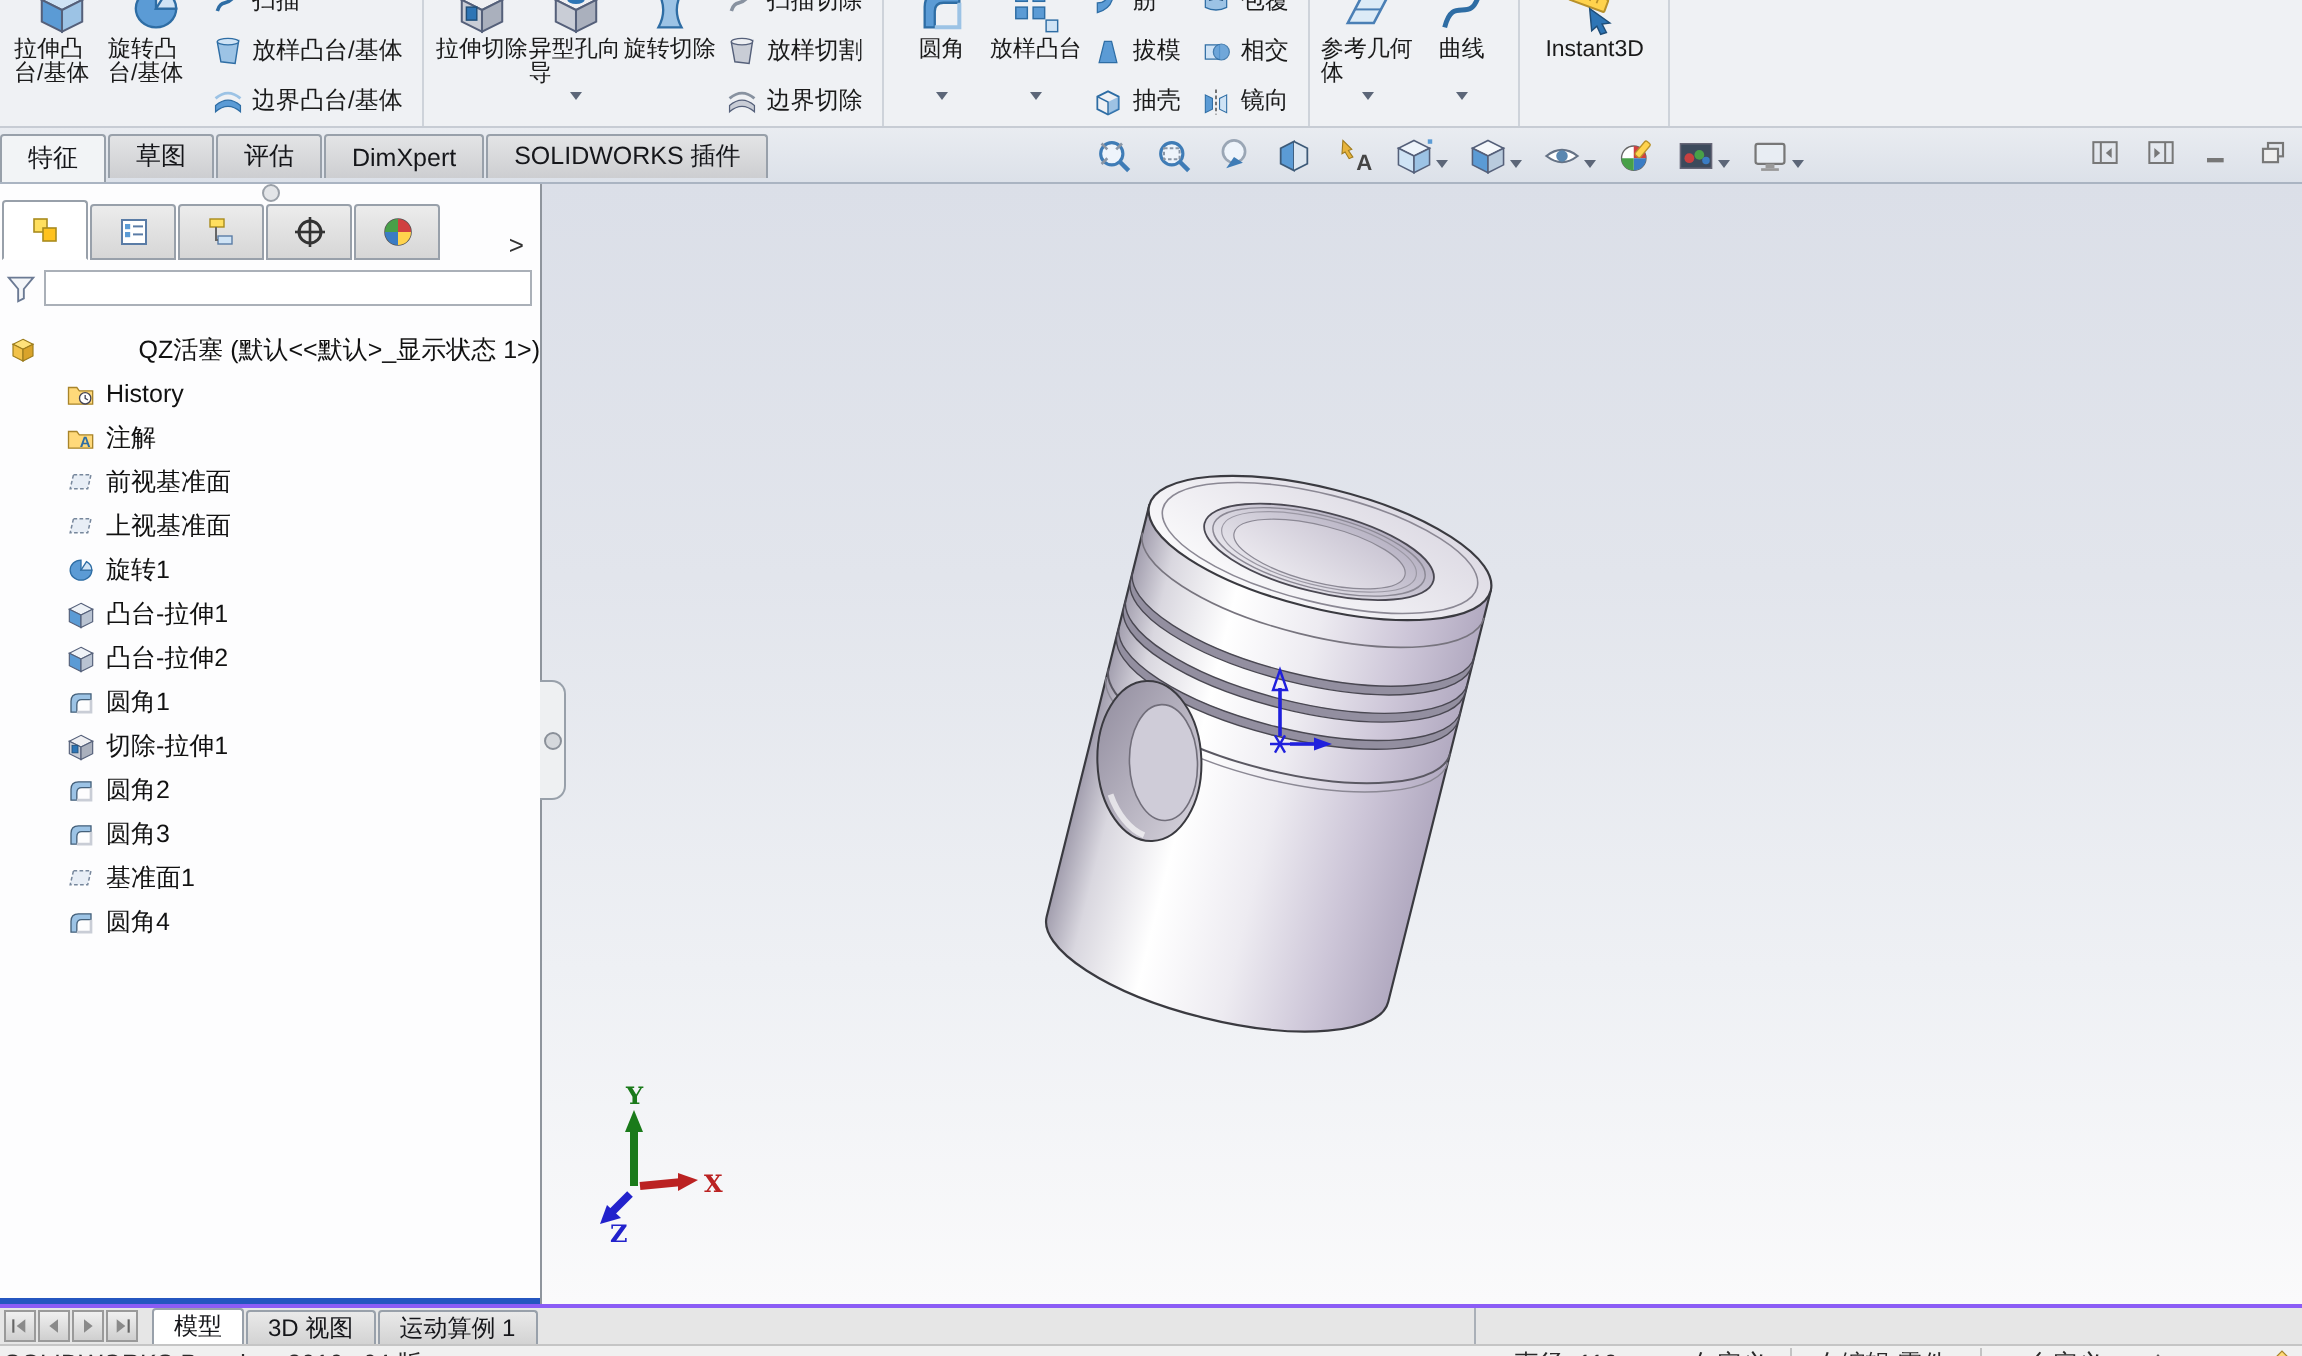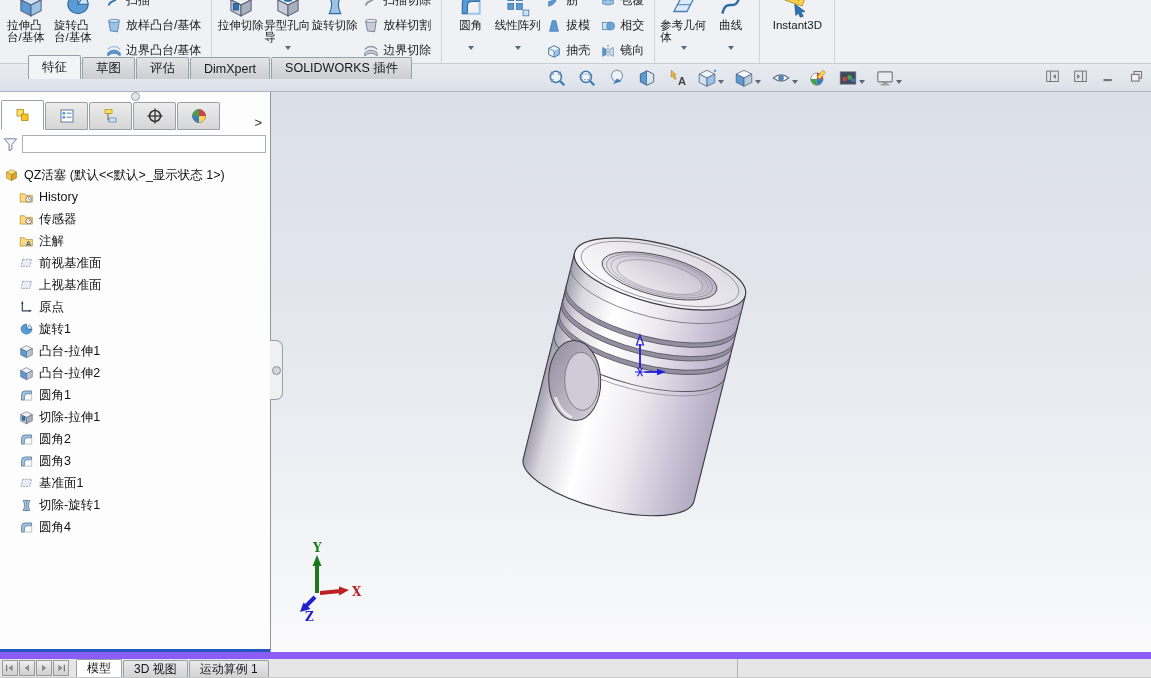--- a/index.html
+++ b/index.html
@@ -15,49 +15,49 @@
   .rgroup{display:flex;align-items:flex-start;padding:0 5px;border-right:1px solid #ced3da;}
   .rbig{width:47px;display:flex;flex-direction:column;align-items:center;cursor:default;}
   .rbig.wide{width:64px;}
   .rbig .bicon{height:30px;display:flex;align-items:flex-end;justify-content:center;}
   .rbig .blabel{font-size:11.5px;line-height:12px;word-break:break-all;margin-top:1px;min-height:24px;color:#1a1a1a;}
   .rcol{display:flex;flex-direction:column;}
   .rsmall{height:25px;display:flex;align-items:center;gap:4px;padding:0 5px;font-size:12px;color:#1a1a1a;white-space:nowrap;}
   .drop-arrow{width:0;height:0;border-left:3.5px solid transparent;border-right:3.5px solid transparent;border-top:4px solid #5c6678;margin-top:3px;}
   
   .tabstrip{height:27px;position:relative;background:linear-gradient(#e9ecf1,#dce1e9);border-bottom:1px solid #aab4c2;}
-  .ctabs{position:absolute;left:0;bottom:12px;display:flex;align-items:flex-end;margin-left:28px;}
+  .ctabs{position:absolute;left:0;bottom:0;display:flex;align-items:flex-start;}
   .ctab{height:21px;padding:0 13px;font-size:12.5px;display:flex;align-items:center;border:1px solid #98a0aa;border-bottom:none;background:linear-gradient(#e3e4e6,#cdced1);margin-right:1px;border-radius:2px 2px 0 0;color:#15161a;cursor:default;}
   .ctab.active{background:#f2f4f6;height:23px;}
   .headsup{position:absolute;left:545px;top:2px;display:flex;align-items:center;}
   .hbtn{height:24px;display:flex;align-items:center;justify-content:center;padding:0 2px;cursor:default;}
   .hgap{width:6px;}
   .winctl{position:absolute;right:6px;top:4px;display:flex;gap:10px;align-items:center;}
   .wbtn{width:18px;height:17px;display:flex;align-items:center;justify-content:center;cursor:default;}
   
   .main{height:560px;display:flex;position:relative;}
   .left-panel{width:270px;border-right:1px solid #8f959d;background:#fdfdfe;display:flex;flex-direction:column;position:relative;}
   .split-dot-row{height:8px;display:flex;justify-content:center;align-items:center;}
   .split-dot{width:7px;height:7px;border-radius:50%;background:#e3e5e8;border:1px solid #9aa0a8;}
   .ptabs{height:30px;display:flex;align-items:flex-end;padding-left:1px;}
   .ptab{width:41px;height:26px;border:1px solid #98a0aa;background:linear-gradient(#ececec,#d6d6d6);display:flex;align-items:center;justify-content:center;margin-right:1px;border-radius:2px 2px 0 0;cursor:default;}
   .ptab.active{background:#ffffff;height:28px;border-bottom-color:#fff;}
   .ptab-more{margin-left:auto;margin-right:8px;font-size:13px;color:#333;cursor:default;}
   .filter-row{height:24px;display:flex;align-items:center;gap:3px;padding:2px 4px 2px 2px;}
   .filter-input{flex:1;height:16px;border:1px solid #aab0b8;background:#fff;font-size:11px;padding:0 3px;outline:none;}
   .tree{flex:1;overflow:hidden;padding-top:6px;font-size:12.5px;}
-  .trow{height:22px;display:flex;align-items:center;gap:5px;padding-left:19px;white-space:nowrap;cursor:default;}
-  .trow.root{padding-left:4px;}
+  .trow{height:22px;display:flex;align-items:center;gap:5px;padding-left:33px;white-space:nowrap;cursor:default;}
+  .trow.root{padding-left:4px;justify-content:space-between;}
   .rollback{height:3px;background:#2456c0;width:100%;margin-top:5px;}
   .collapse-tab{position:absolute;right:-13px;top:248px;width:12px;height:58px;background:#eef0f2;border:1px solid #98a0aa;border-left:none;border-radius:0 7px 7px 0;display:flex;align-items:center;justify-content:center;z-index:5;cursor:default;}
   .collapse-tab .dot{width:7px;height:7px;border-radius:50%;border:1px solid #8a9099;background:#d5d8dc;}
   .viewport{flex:1;position:relative;background:linear-gradient(180deg,#dbdfe8 0%,#e2e5ec 35%,#eef0f4 70%,#fafafb 100%);}
   .viewport svg{position:absolute;inset:0;}
   
-  .bottom-bar{height:18px;background:#e6e6e6;border-top:7px solid #8b5cf6;display:flex;align-items:flex-end;position:relative;}
+  .bottom-bar{height:18px;background:#e6e6e6;border-top:2px solid #8b5cf6;display:flex;align-items:flex-end;position:relative;}
   .navbtns{display:flex;gap:1px;padding:0 3px 1px 2px;align-items:center;}
   .nbtn{width:14px;height:14px;background:linear-gradient(#f0f0f0,#cfcfcf);border:1px solid #9a9a9a;display:flex;align-items:center;justify-content:center;cursor:default;}
   .btabs{display:flex;align-items:flex-end;margin-left:4px;}
   .btab{height:16px;padding:0 10px;font-size:12px;display:flex;align-items:center;background:linear-gradient(#e9e9e9,#d3d3d3);border:1px solid #98a0aa;border-bottom:none;border-radius:2px 2px 0 0;margin-right:1px;color:#15161a;cursor:default;}
   .btab.active{background:#ffffff;height:17px;}
   .bb-div{position:absolute;left:737px;top:0;width:1px;height:100%;background:#aab0b8;}
   
   .status-bar{height:10px;background:#f0f0f0;border-top:1px solid #c5c5c5;position:relative;overflow:hidden;font-size:12.5px;color:#2a2a2a;}
   .status-bar span{position:absolute;top:1px;white-space:nowrap;}
   .ssep{position:absolute;top:1px;width:1px;height:14px;background:#c3c3c3;}
@@ -213,21 +213,21 @@
                 <g fill="#5b9bd5" stroke="#2e6da4" stroke-width="0.5">
                   <rect x="2" y="2" width="4" height="4"></rect>
                   <rect x="8" y="2" width="4" height="4"></rect>
                   <rect x="2" y="8" width="4" height="4"></rect>
                   <rect x="8" y="8" width="4" height="4"></rect>
                   <rect x="12.5" y="12.5" width="4" height="4" fill="#cfe3f5"></rect>
                 </g>
               </svg>
             </span>
           </div>
-          <div class="blabel">线性阵列</div>
+          <div class="blabel">放样凸台</div>
           <div class="drop-arrow"></div>
         </div>
         <div class="rcol">
           <div class="rsmall">
             <span class=" icon-span">
               <svg width="16" height="16" viewBox="0 0 18 18">
                 <path d="M3 15 L3 9.5 Q9 9.5 9 3.5 L12 3.5 Q12 12.5 3 15 Z" fill="#5b9bd5" stroke="#2e6da4" stroke-width="0.7"></path>
               </svg>
             </span>
             <span>筋</span>
@@ -570,60 +570,40 @@
               <circle cx="11.5" cy="11" r="3.4" fill="#fff" stroke="#445" stroke-width="0.8"></circle>
               <path d="M11.5 9 L11.5 11 L13.2 12" stroke="#445" stroke-width="0.8" fill="none"></path>
             </svg>
           </span>
           <span>History</span>
         </div>
         <div class="trow">
           <span class=" icon-span">
             <svg width="15" height="15" viewBox="0 0 18 18">
               <path d="M1.5 4.5 L6.5 4.5 L8 6.5 L16 6.5 L16 14.5 L1.5 14.5 Z" fill="#ffd97a" stroke="#a8842a" stroke-width="0.8"></path>
-              <circle cx="11.5" cy="11" r="3.2" fill="#fff" stroke="#445" stroke-width="0.8"></circle>
-              <line x1="11.5" y1="11" x2="13.5" y2="9.4" stroke="#c33" stroke-width="1"></line>
-            </svg>
-          </span>
-          <span>传感器</span>
-        </div>
-        <div class="trow">
-          <span class=" icon-span">
-            <svg width="15" height="15" viewBox="0 0 18 18">
-              <path d="M1.5 4.5 L6.5 4.5 L8 6.5 L16 6.5 L16 14.5 L1.5 14.5 Z" fill="#ffd97a" stroke="#a8842a" stroke-width="0.8"></path>
               <text x="11.5" y="14" font-size="9" font-weight="bold" fill="#2e6da4" text-anchor="middle" font-family="Liberation Sans,sans-serif">A</text>
             </svg>
           </span>
           <span>注解</span>
         </div>
         <div class="trow">
           <span class=" icon-span">
             <svg width="15" height="15" viewBox="0 0 18 18">
               <polygon points="4.5,4 15,4 13,12.5 2.5,12.5" fill="rgba(185,205,230,0.30)" stroke="#77879c" stroke-width="0.9" stroke-dasharray="2.2,1.4"></polygon>
             </svg>
           </span>
           <span>前视基准面</span>
         </div>
         <div class="trow">
           <span class=" icon-span">
             <svg width="15" height="15" viewBox="0 0 18 18">
               <polygon points="4.5,4 15,4 13,12.5 2.5,12.5" fill="rgba(185,205,230,0.30)" stroke="#77879c" stroke-width="0.9" stroke-dasharray="2.2,1.4"></polygon>
             </svg>
           </span>
           <span>上视基准面</span>
-        </div>
-        <div class="trow">
-          <span class=" icon-span">
-            <svg width="15" height="15" viewBox="0 0 18 18">
-              <path d="M4 2.5 L4 13 L14 13" fill="none" stroke="#33415c" stroke-width="1.4"></path>
-              <path d="M4 1 L2.6 4.4 L5.4 4.4 Z" fill="#33415c"></path>
-              <path d="M15.5 13 L12.1 11.6 L12.1 14.4 Z" fill="#33415c"></path>
-            </svg>
-          </span>
-          <span>原点</span>
         </div>
         <div class="trow">
           <span class=" icon-span">
             <svg width="15" height="15" viewBox="0 0 18 18">
               <path d="M9 2.5 A6.5 6 0 1 0 15.5 8.5 L9 8.5 Z" fill="#5b9bd5" stroke="#2e6da4" stroke-width="0.8"></path>
               <path d="M9 8.5 L15.5 8.5 A6.5 6 0 0 0 12.3 3.4 Z" fill="#cfe3f5" stroke="#2e6da4" stroke-width="0.8"></path>
             </svg>
           </span>
           <span>旋转1</span>
         </div>
@@ -685,29 +665,20 @@
           </span>
           <span>圆角3</span>
         </div>
         <div class="trow">
           <span class=" icon-span">
             <svg width="15" height="15" viewBox="0 0 18 18">
               <polygon points="4.5,4 15,4 13,12.5 2.5,12.5" fill="rgba(185,205,230,0.30)" stroke="#77879c" stroke-width="0.9" stroke-dasharray="2.2,1.4"></polygon>
             </svg>
           </span>
           <span>基准面1</span>
-        </div>
-        <div class="trow">
-          <span class=" icon-span">
-            <svg width="15" height="15" viewBox="0 0 18 18">
-              <path d="M5 3 C7.2 7 7.2 11 5 15 L13 15 C10.8 11 10.8 7 13 3 Z" fill="#9cc3e5" stroke="#44607a" stroke-width="0.8"></path>
-              <line x1="9" y1="2" x2="9" y2="16" stroke="#666" stroke-width="0.7" stroke-dasharray="2,1.2"></line>
-            </svg>
-          </span>
-          <span>切除-旋转1</span>
         </div>
         <div class="trow">
           <span class=" icon-span">
             <svg width="15" height="15" viewBox="0 0 18 18">
               <path d="M3 14.5 L3 8 Q3 3.5 7.5 3.5 L15 3.5 L15 7 L9.5 7 Q6.5 7 6.5 10 L6.5 14.5 Z" fill="#9cc3e5" stroke="#44607a" stroke-width="0.8"></path>
               <path d="M6.5 14.5 L15 14.5 L15 7" fill="none" stroke="#c9cdd6" stroke-width="1.6"></path>
             </svg>
           </span>
           <span>圆角4</span>
         </div>

